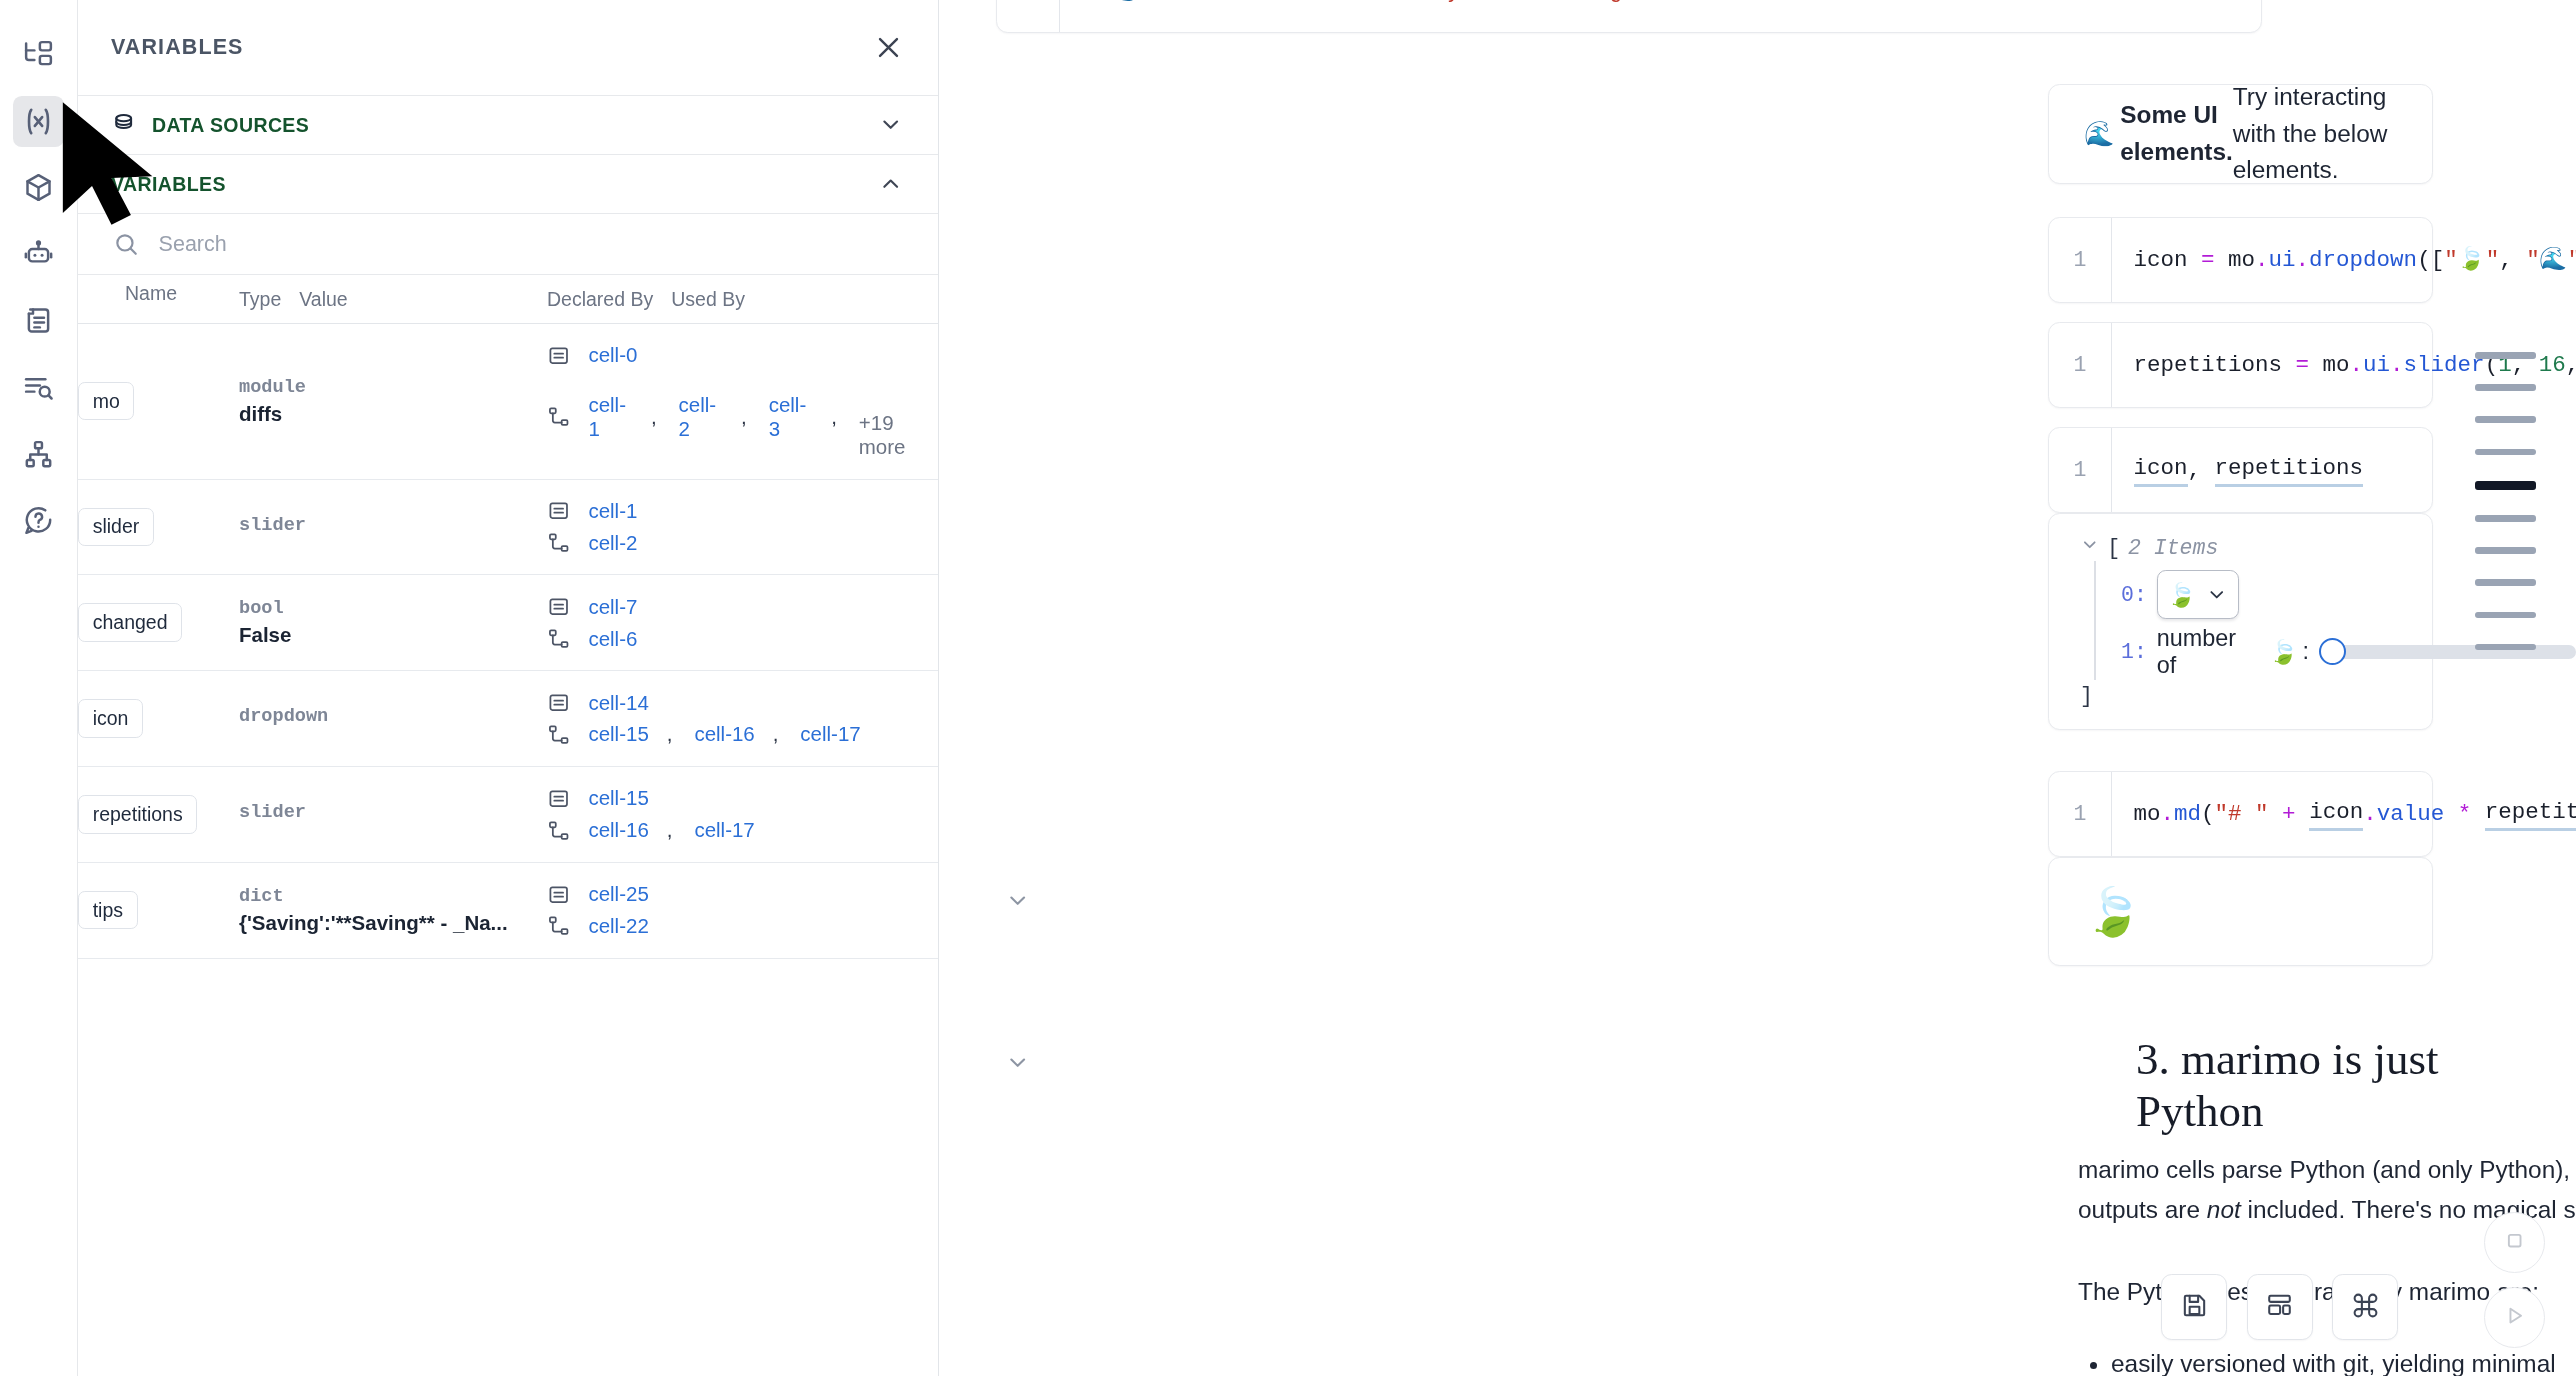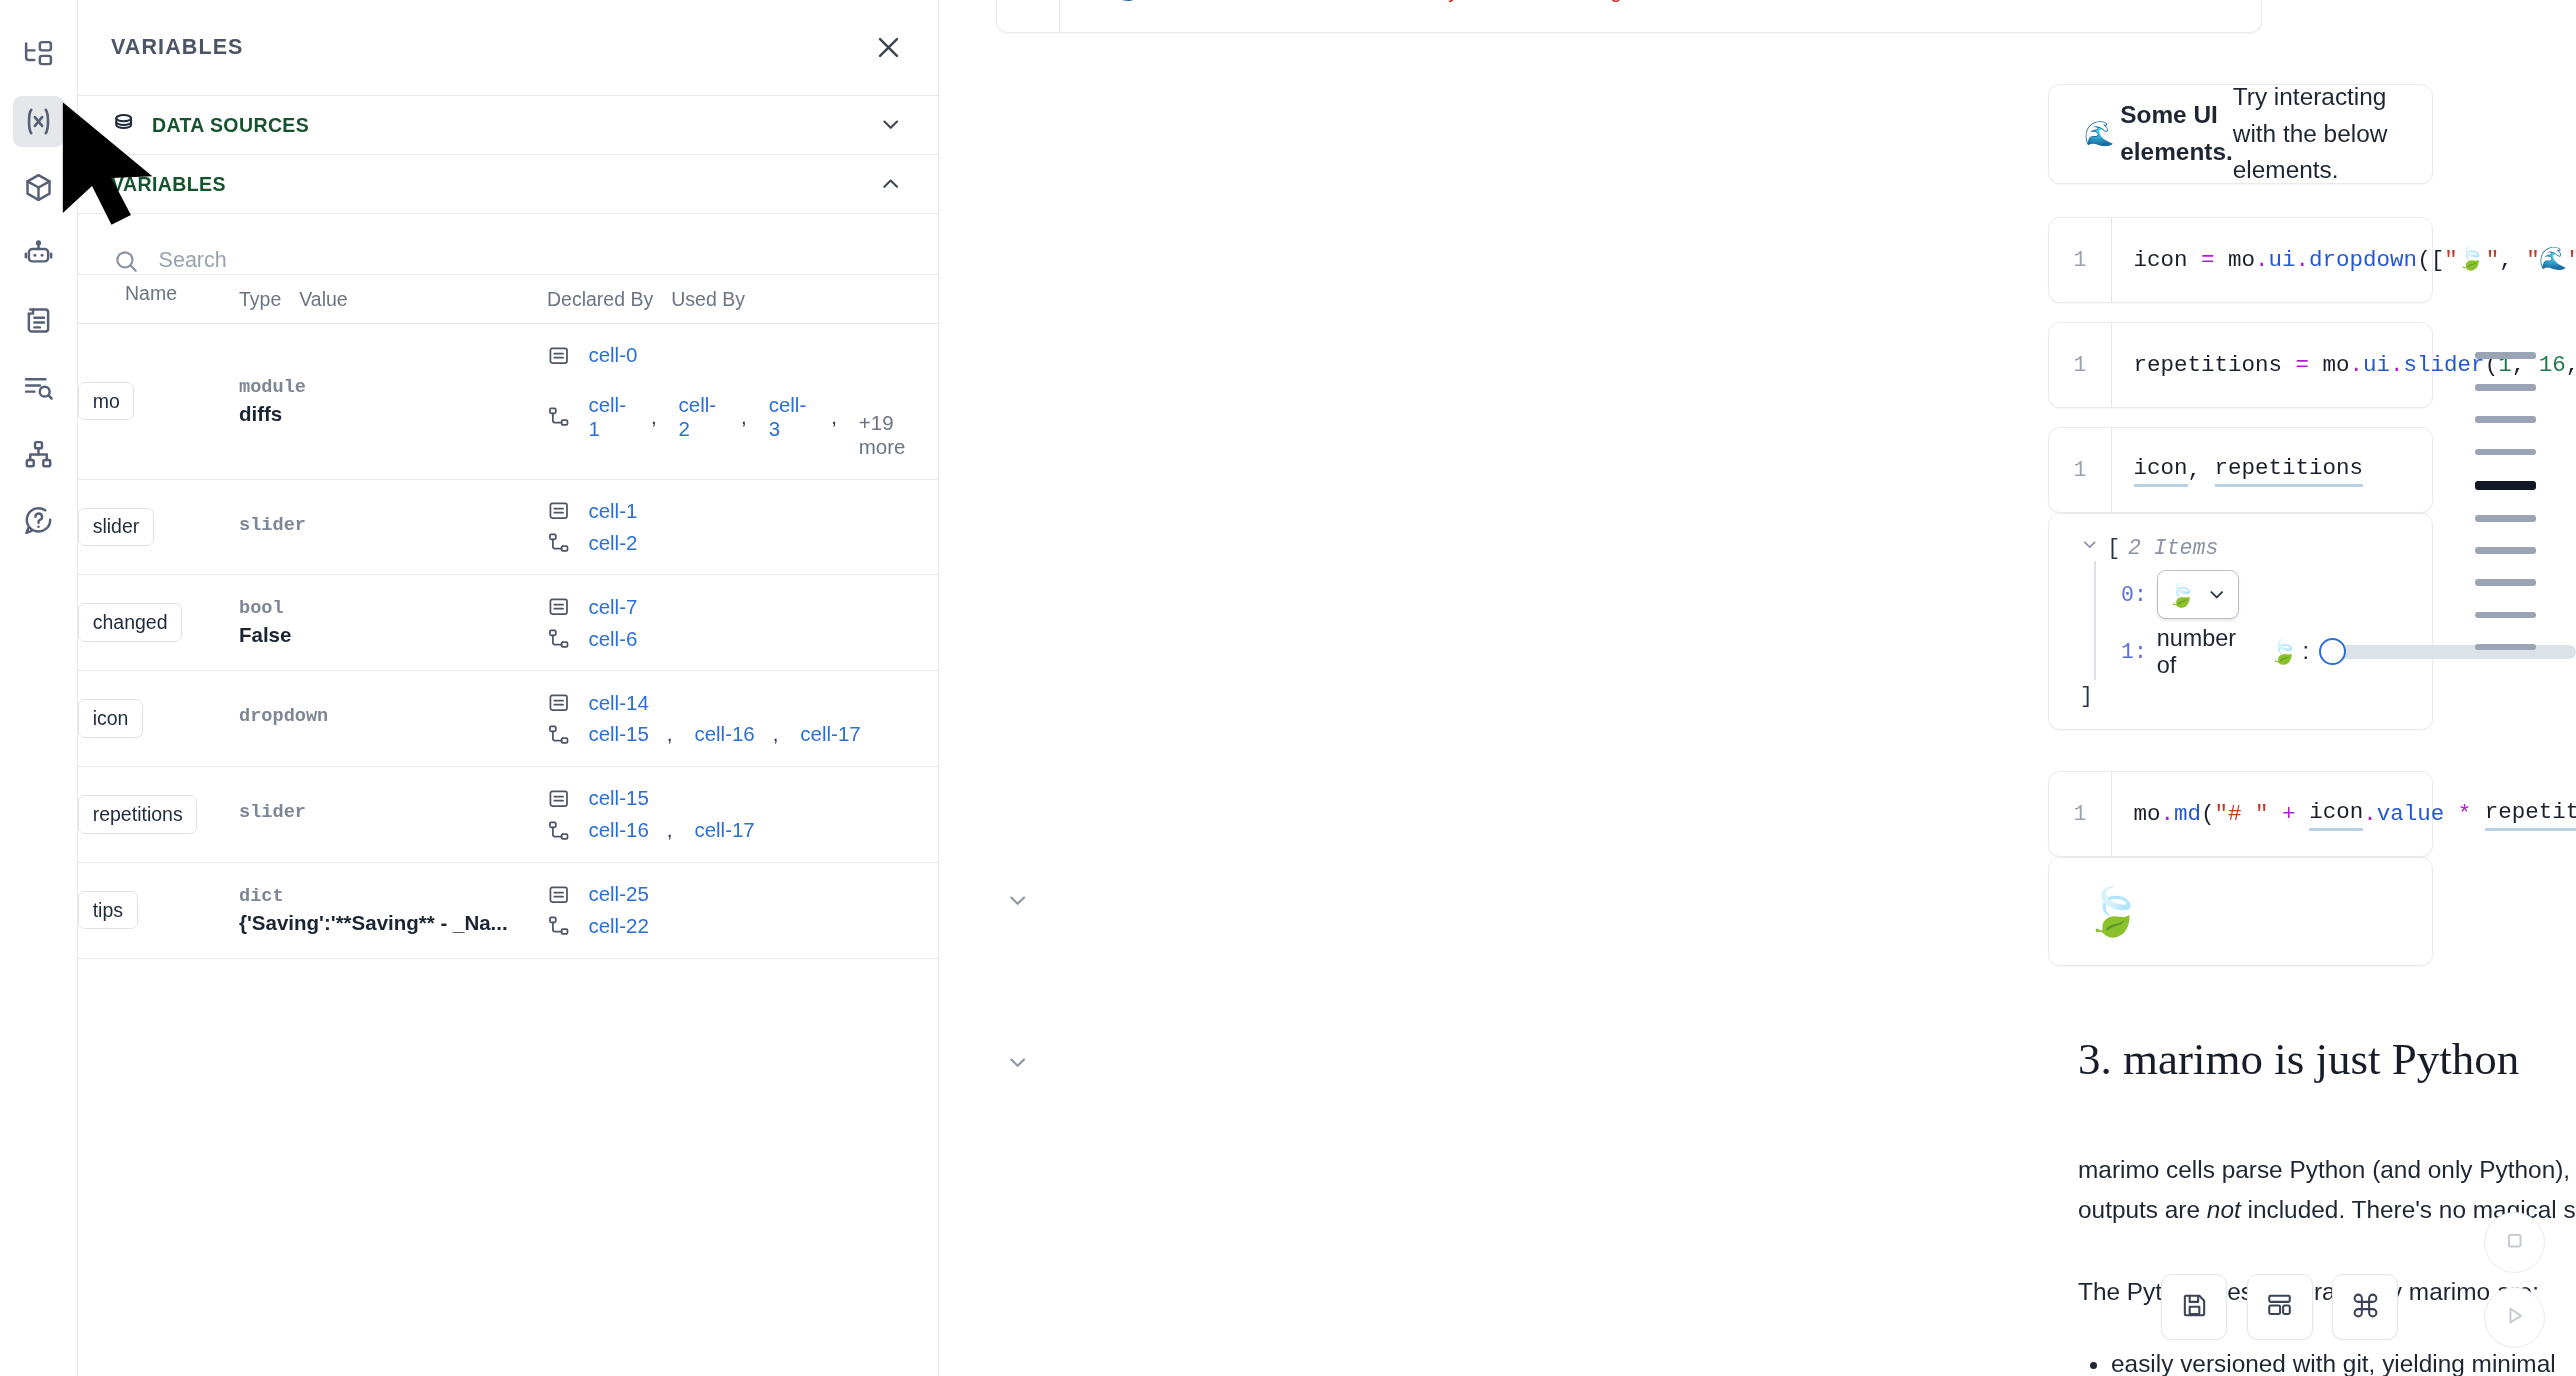--- a/index.html
+++ b/index.html
@@ -57,21 +57,21 @@
   }
   .section-head .lbl {
     font-size:19.5px; font-weight:700; letter-spacing:0.4px; color:#14532d;
     flex:1;
   }
   .section-head .chev { color:#3f4655; display:flex; }
   .section-head .dbicon { color:#1f2a3c; display:flex; }
 
   .search-row {
     height:61px; flex:0 0 61px;
-    display:flex; align-items:flex-end; gap:17.6px;
+    display:flex; align-items:center; gap:17.6px;
     padding:0 35px 0 35px;
     border-bottom:1px solid #e7e9ec;
   }
   .search-row .sicon { color:#8b93a3; display:flex; }
   .search-row input {
     border:0; outline:0; font-size:21.5px; color:#2e3544;
     background:transparent; flex:1; font-family:inherit;
   }
   .search-row input::placeholder { color:#9aa1ae; }
 
@@ -694,21 +694,21 @@
         <svg width="25.4" height="25.4" viewBox="0 0 24 24" fill="none" stroke="currentColor" stroke-width="2" stroke-linecap="round" stroke-linejoin="round">
             <path d="M6 9l6 6 6-6"></path>
           </svg>
       </div>
 
       <div class="gutter-chev" style="top:1043px;">
         <svg width="25.4" height="25.4" viewBox="0 0 24 24" fill="none" stroke="currentColor" stroke-width="2" stroke-linecap="round" stroke-linejoin="round">
             <path d="M6 9l6 6 6-6"></path>
           </svg>
       </div>
-      <div class="h2" style="left:1139px; top:1033px;">3. marimo is just Python</div>
+      <div class="h2" style="left:1197px; top:1033px;">3. marimo is just Python</div>
 
       <div class="para" style="left:1139px; top:1150px; width:1201px;"><span>marimo cells parse Python (and only Python), and marimo notebooks are stored as pure Python files — outputs are </span><i>not</i><span> included. There's no magical syntax.</span></div>
 
       <div class="para" style="left:1139px; top:1272px; width:1201px;">The Python files generated by marimo are:</div>
 
       <div class="bullets" style="left:1139px; top:1350px;">
         <ul>
           <li>easily versioned with git, yielding minimal diffs</li>
         </ul>
       </div>

